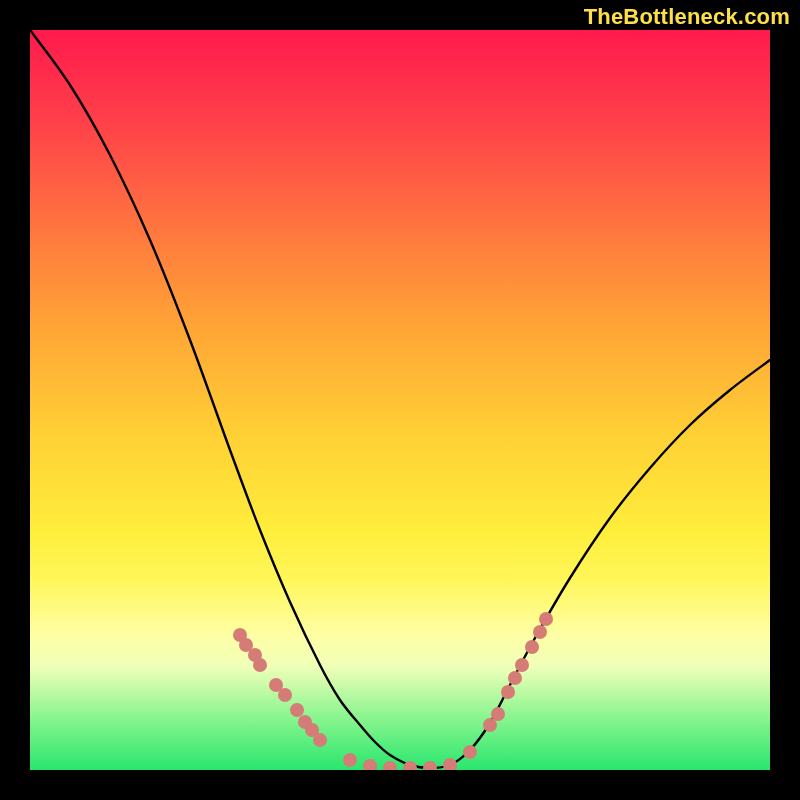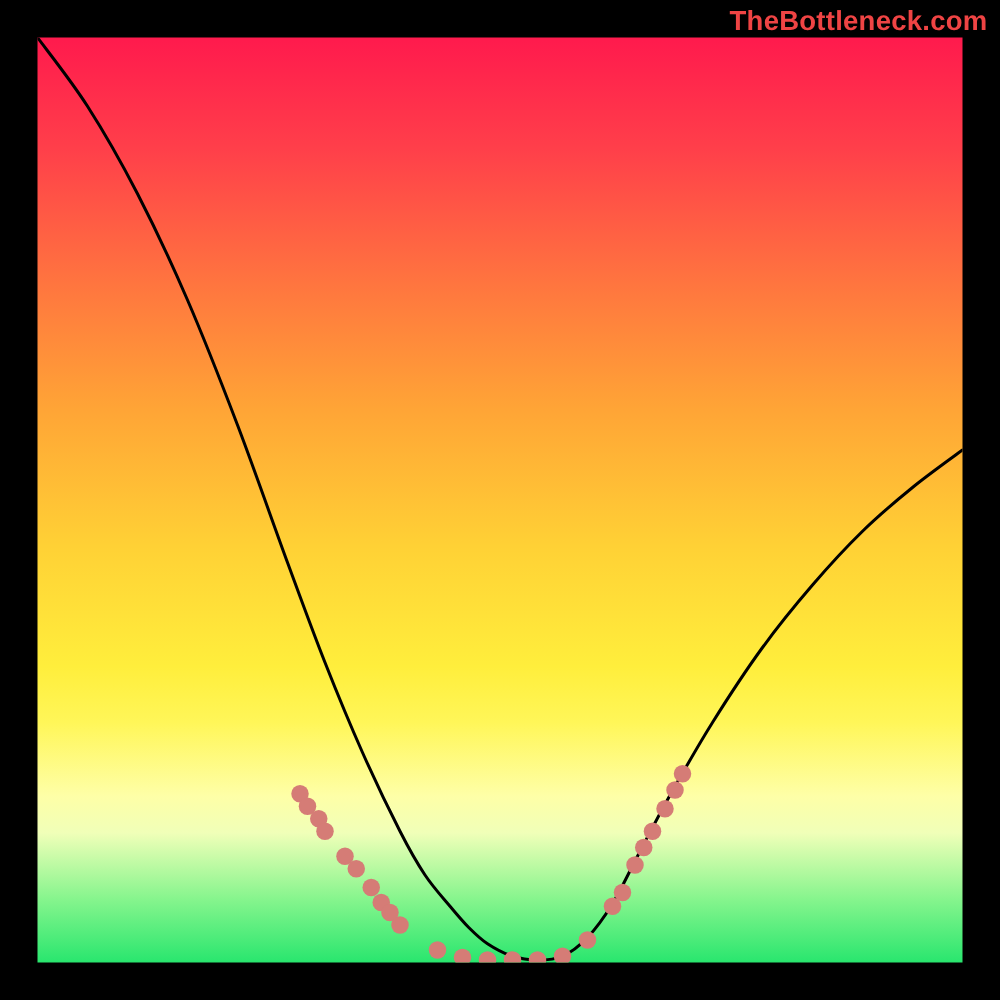--- a/index.html
+++ b/index.html
@@ -46,21 +46,21 @@
     width: 740px;
     height: 740px;
   }
   .watermark {
     position: absolute;
     top: 4px;
     right: 10px;
     font-family: Arial, Helvetica, sans-serif;
     font-size: 22px;
     font-weight: 600;
-    color: #ef4444;
+    color: #fde047;
     letter-spacing: 0.2px;
   }
 </style>
 </head>
 <body>
 
 <div class="frame">
 
   <div class="watermark">TheBottleneck.com</div>
 

